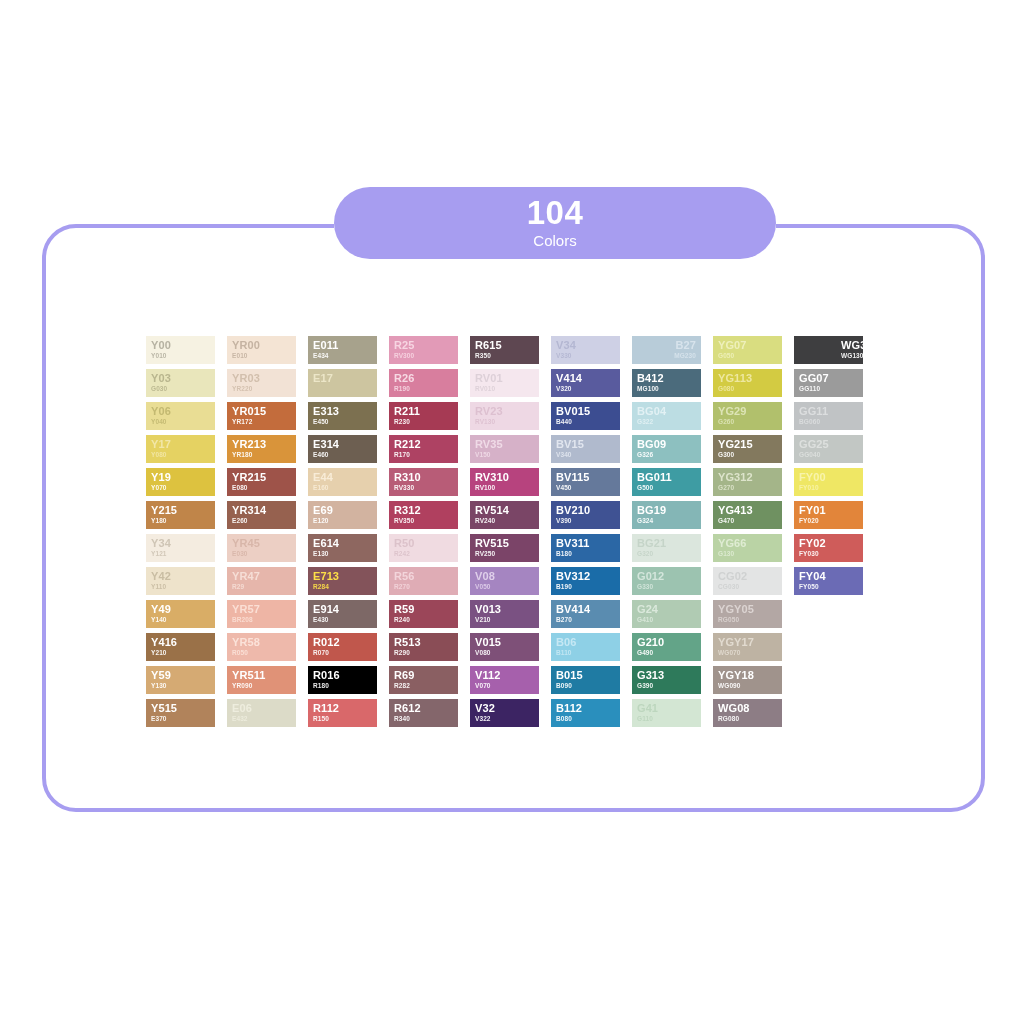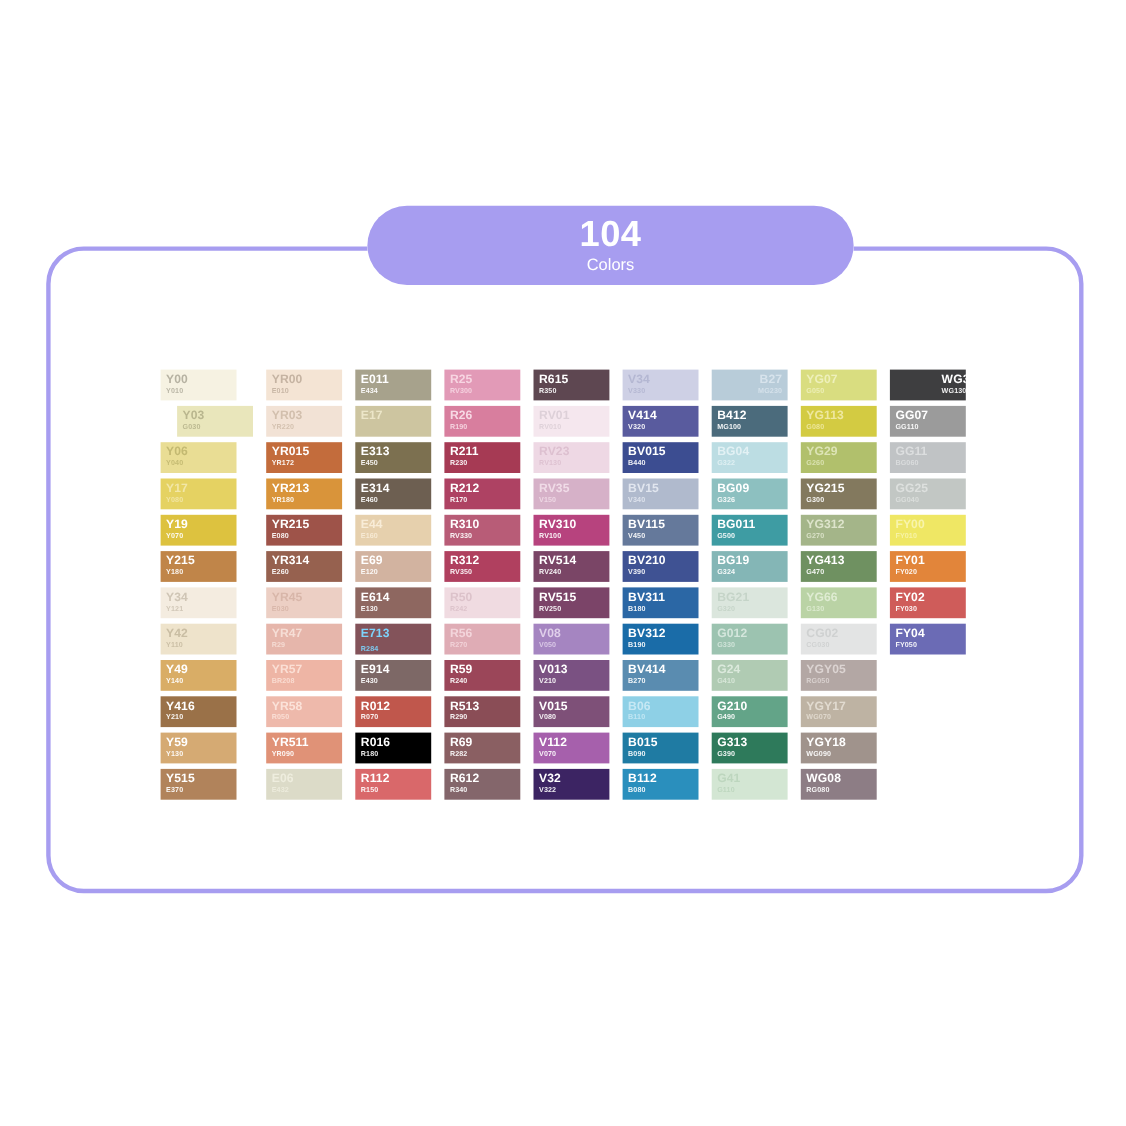--- a/index.html
+++ b/index.html
@@ -106,21 +106,21 @@
     <div class="count">104</div>
     <div class="label">Colors</div>
   </div>
 
   <div id="grid">
       <div class="col">
         <div class="swatch" style="background: rgb(246, 242, 226); color: rgb(182, 178, 162);">
           <div class="code">Y00</div>
           <div class="sub">Y010</div>
         </div>
-        <div class="swatch" style="background: rgb(233, 230, 187); color: rgb(185, 182, 142); margin-left: 15px;">
+        <div class="swatch" style="background: rgb(233, 230, 187); color: rgb(185, 182, 142);">
           <div class="code">Y03</div>
           <div class="sub">G030</div>
         </div>
         <div class="swatch" style="background: rgb(233, 221, 148); color: rgb(195, 185, 113);">
           <div class="code">Y06</div>
           <div class="sub">Y040</div>
         </div>
         <div class="swatch" style="background: rgb(229, 210, 98); color: rgb(242, 231, 168);">
           <div class="code">Y17</div>
           <div class="sub">Y080</div>
@@ -230,21 +230,21 @@
           <div class="sub">E160</div>
         </div>
         <div class="swatch" style="background: rgb(210, 179, 160); color: rgb(255, 255, 255);">
           <div class="code">E69</div>
           <div class="sub">E120</div>
         </div>
         <div class="swatch" style="background: rgb(142, 103, 96); color: rgb(255, 255, 255);">
           <div class="code">E614</div>
           <div class="sub">E130</div>
         </div>
-        <div class="swatch" style="background: rgb(131, 83, 90); color: #7dd3fc; justify-content: space-between;">
+        <div class="swatch" style="background: rgb(131, 83, 90); color: #fde047;">
           <div class="code">E713</div>
           <div class="sub">R284</div>
         </div>
         <div class="swatch" style="background: rgb(125, 104, 102); color: rgb(255, 255, 255);">
           <div class="code">E914</div>
           <div class="sub">E430</div>
         </div>
         <div class="swatch" style="background: rgb(192, 87, 76); color: rgb(255, 255, 255);">
           <div class="code">R012</div>
           <div class="sub">R070</div>

